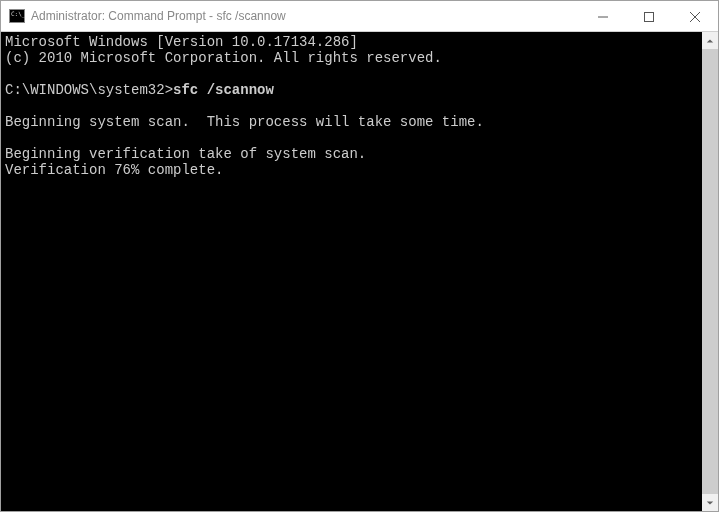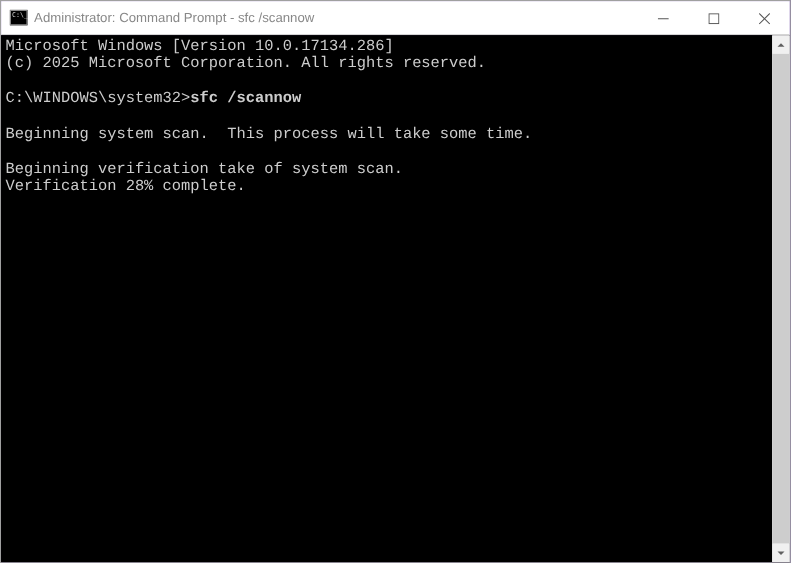--- a/index.html
+++ b/index.html
@@ -152,28 +152,28 @@
       <button class="ctrl-btn close">
         <svg viewBox="0 0 10 10">
             <path d="M0 0 L10 10 M10 0 L0 10" stroke="#555" stroke-width="1" fill="none"></path>
           </svg>
       </button>
     </div>
   </div>
 
   <div class="terminal-area">
     <div class="terminal"><span>Microsoft Windows [Version 10.0.17134.286]</span>
-<span>(c) 2025 Microsoft Corporation. All rights reserved.</span>
+<span>(c) 2010 Microsoft Corporation. All rights reserved.</span>
 
 <span class="prompt-line"><span>C:\WINDOWS\system32&gt;</span><span class="cmd-input">sfc /scannow</span></span>
 
 <span>Beginning system scan.  This process will take some time.</span>
 
 <span>Beginning verification take of system scan.</span>
-<span>Verification 28% complete.</span>
+<span>Verification 76% complete.</span>
 </div>
     <div class="scrollbar">
       <div class="scroll-btn">
         <svg viewBox="0 0 10 10">
             <path d="M1 7 L5 3 L9 7 Z"></path>
           </svg>
       </div>
       <div class="scroll-track">
         <div class="scroll-thumb"></div>
       </div>

